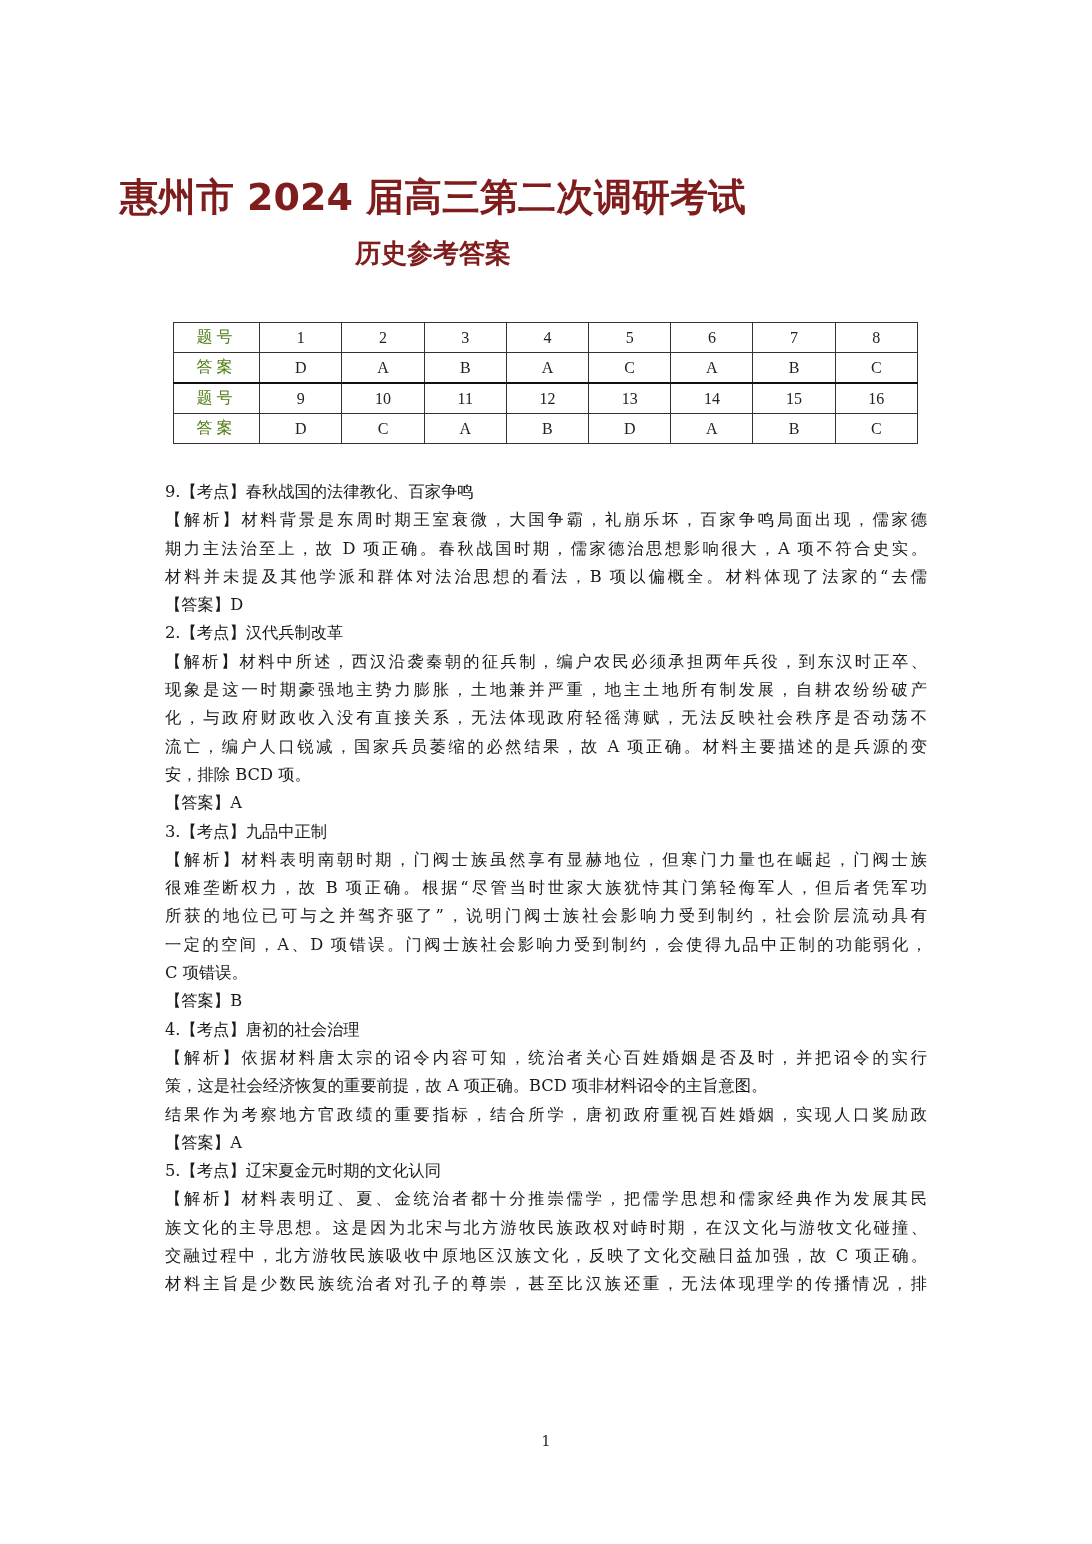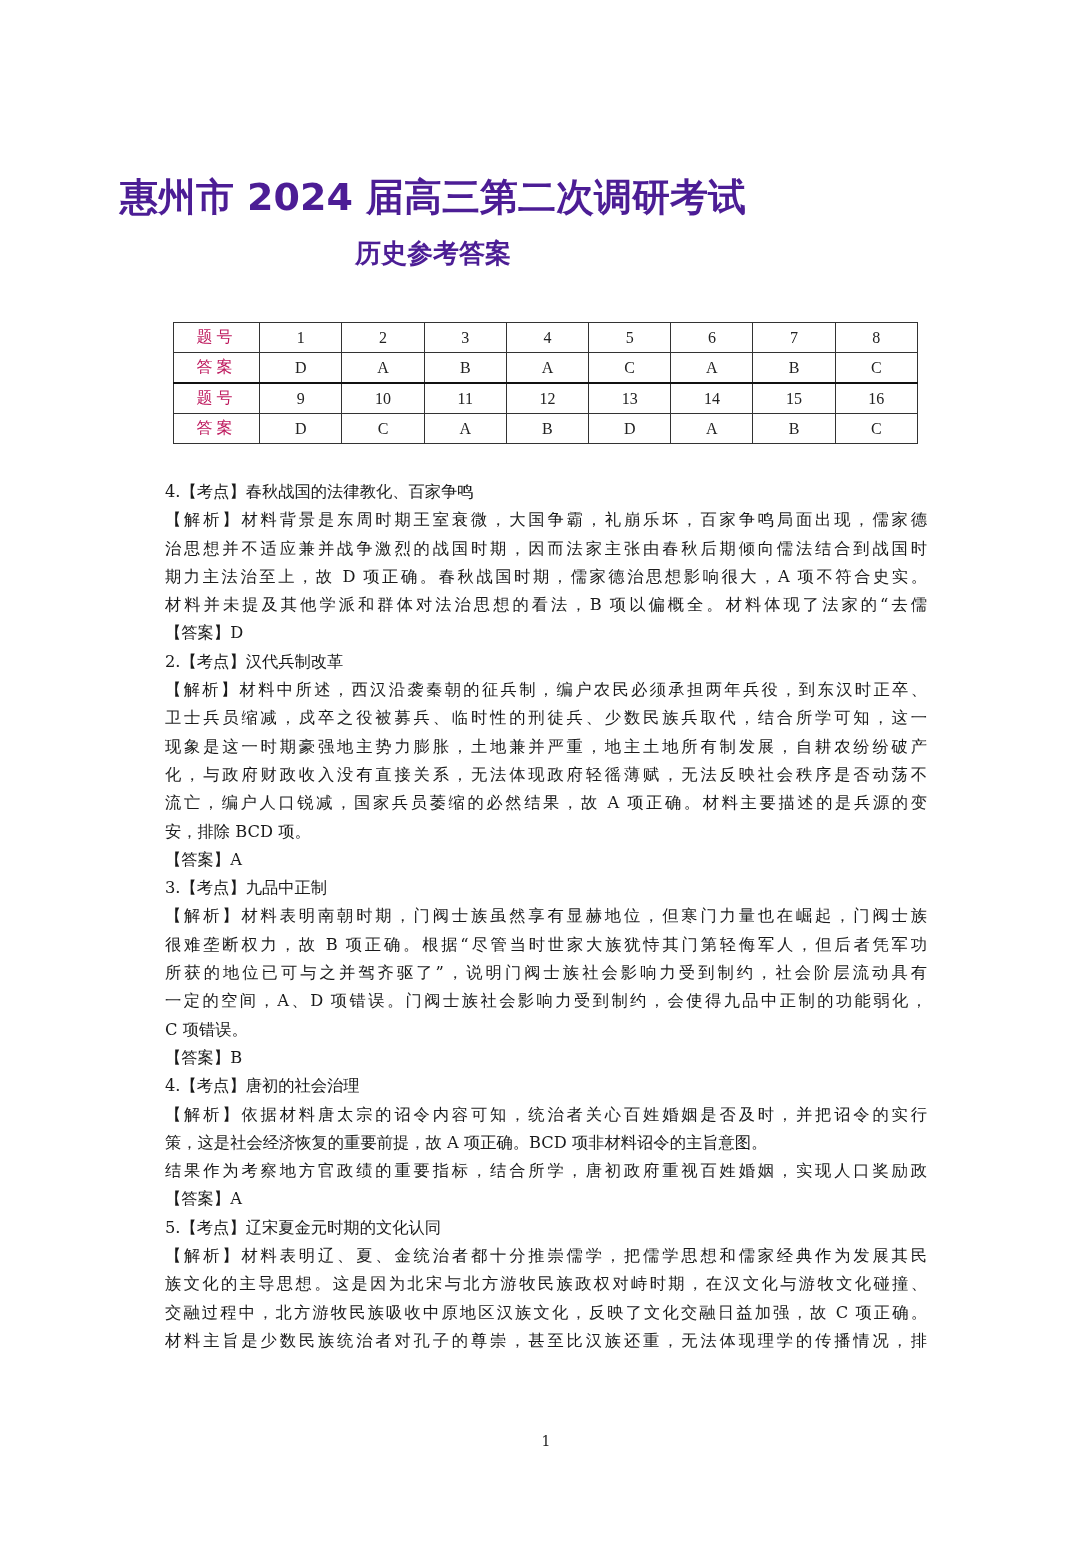--- a/index.html
+++ b/index.html
@@ -1,27 +1,27 @@
 <!DOCTYPE html>
 <html><head>
 <meta charset="utf-8">
 <style>
   html, body { margin: 0; padding: 0; background: #ffffff; }
   body { width: 1092px; height: 1544px; position: relative; overflow: hidden;
          font-family: "DejaVu Serif", "Liberation Serif", serif; color: #1a1a1a; }
   .title { position: absolute; left: 0; width: 866px; text-align: center;
            font-family: "DejaVu Sans", "Liberation Sans", sans-serif; font-weight: bold;
-           color: #4c1d95; letter-spacing: 0px; }
+           color: #7f1d1d; letter-spacing: 0px; }
   .title.t1 { top: 172px; font-size: 38px; }
   .title.t2 { top: 236px; font-size: 26px; }
   table.ans { position: absolute; left: 173px; top: 322px; border-collapse: collapse;
               width: 745px; font-family: "Liberation Serif", "DejaVu Serif", serif; }
   table.ans td { border: 1px solid #333; height: 29px; padding: 0; text-align: center;
                  font-size: 16px; color: #222; width: 82px; }
-  table.ans td.hdr { width: 86px; letter-spacing: 4px; color: #be185d; text-align: center; }
+  table.ans td.hdr { width: 86px; letter-spacing: 4px; color: #4d7c0f; text-align: center; }
   table.ans tr.thick td { border-top: 2px solid #111; }
   .body { position: absolute; left: 165px; top: 478px; width: 762px;
           font-size: 16.3px; line-height: 28.3px; }
   .line { white-space: nowrap; display: block; height: 28.3px; }
   .line.just { text-align: justify; text-align-last: justify; }
   .page-num { position: absolute; top: 1433px; left: 0; width: 1092px; text-align: center;
               font-size: 14px; }
 </style>
 </head>
 <body>
@@ -73,31 +73,29 @@
         <td>D</td>
         <td>A</td>
         <td>B</td>
         <td>C</td>
       </tr>
     </tbody>
 </table>
 
 <div class="body" id="body">
     <div>
-      <span class="line">4.【考点】春秋战国的法律教化、百家争鸣</span>
+      <span class="line">9.【考点】春秋战国的法律教化、百家争鸣</span>
       <span class="line just">【解析】材料背景是东周时期王室衰微，大国争霸，礼崩乐坏，百家争鸣局面出现，儒家德</span>
-      <span class="line just">治思想并不适应兼并战争激烈的战国时期，因而法家主张由春秋后期倾向儒法结合到战国时</span>
       <span class="line just">期力主法治至上，故 D 项正确。春秋战国时期，儒家德治思想影响很大，A 项不符合史实。</span>
       <span class="line just">材料并未提及其他学派和群体对法治思想的看法，B 项以偏概全。材料体现了法家的“去儒</span>
       <span class="line">【答案】D</span>
     </div>
     <div>
       <span class="line">2.【考点】汉代兵制改革</span>
       <span class="line just">【解析】材料中所述，西汉沿袭秦朝的征兵制，编户农民必须承担两年兵役，到东汉时正卒、</span>
-      <span class="line just">卫士兵员缩减，戍卒之役被募兵、临时性的刑徒兵、少数民族兵取代，结合所学可知，这一</span>
       <span class="line just">现象是这一时期豪强地主势力膨胀，土地兼并严重，地主土地所有制发展，自耕农纷纷破产</span>
       <span class="line just">化，与政府财政收入没有直接关系，无法体现政府轻徭薄赋，无法反映社会秩序是否动荡不</span>
       <span class="line just">流亡，编户人口锐减，国家兵员萎缩的必然结果，故 A 项正确。材料主要描述的是兵源的变</span>
       <span class="line">安，排除 BCD 项。</span>
       <span class="line">【答案】A</span>
     </div>
     <div>
       <span class="line">3.【考点】九品中正制</span>
       <span class="line just">【解析】材料表明南朝时期，门阀士族虽然享有显赫地位，但寒门力量也在崛起，门阀士族</span>
       <span class="line just">很难垄断权力，故 B 项正确。根据“尽管当时世家大族犹恃其门第轻侮军人，但后者凭军功</span>

